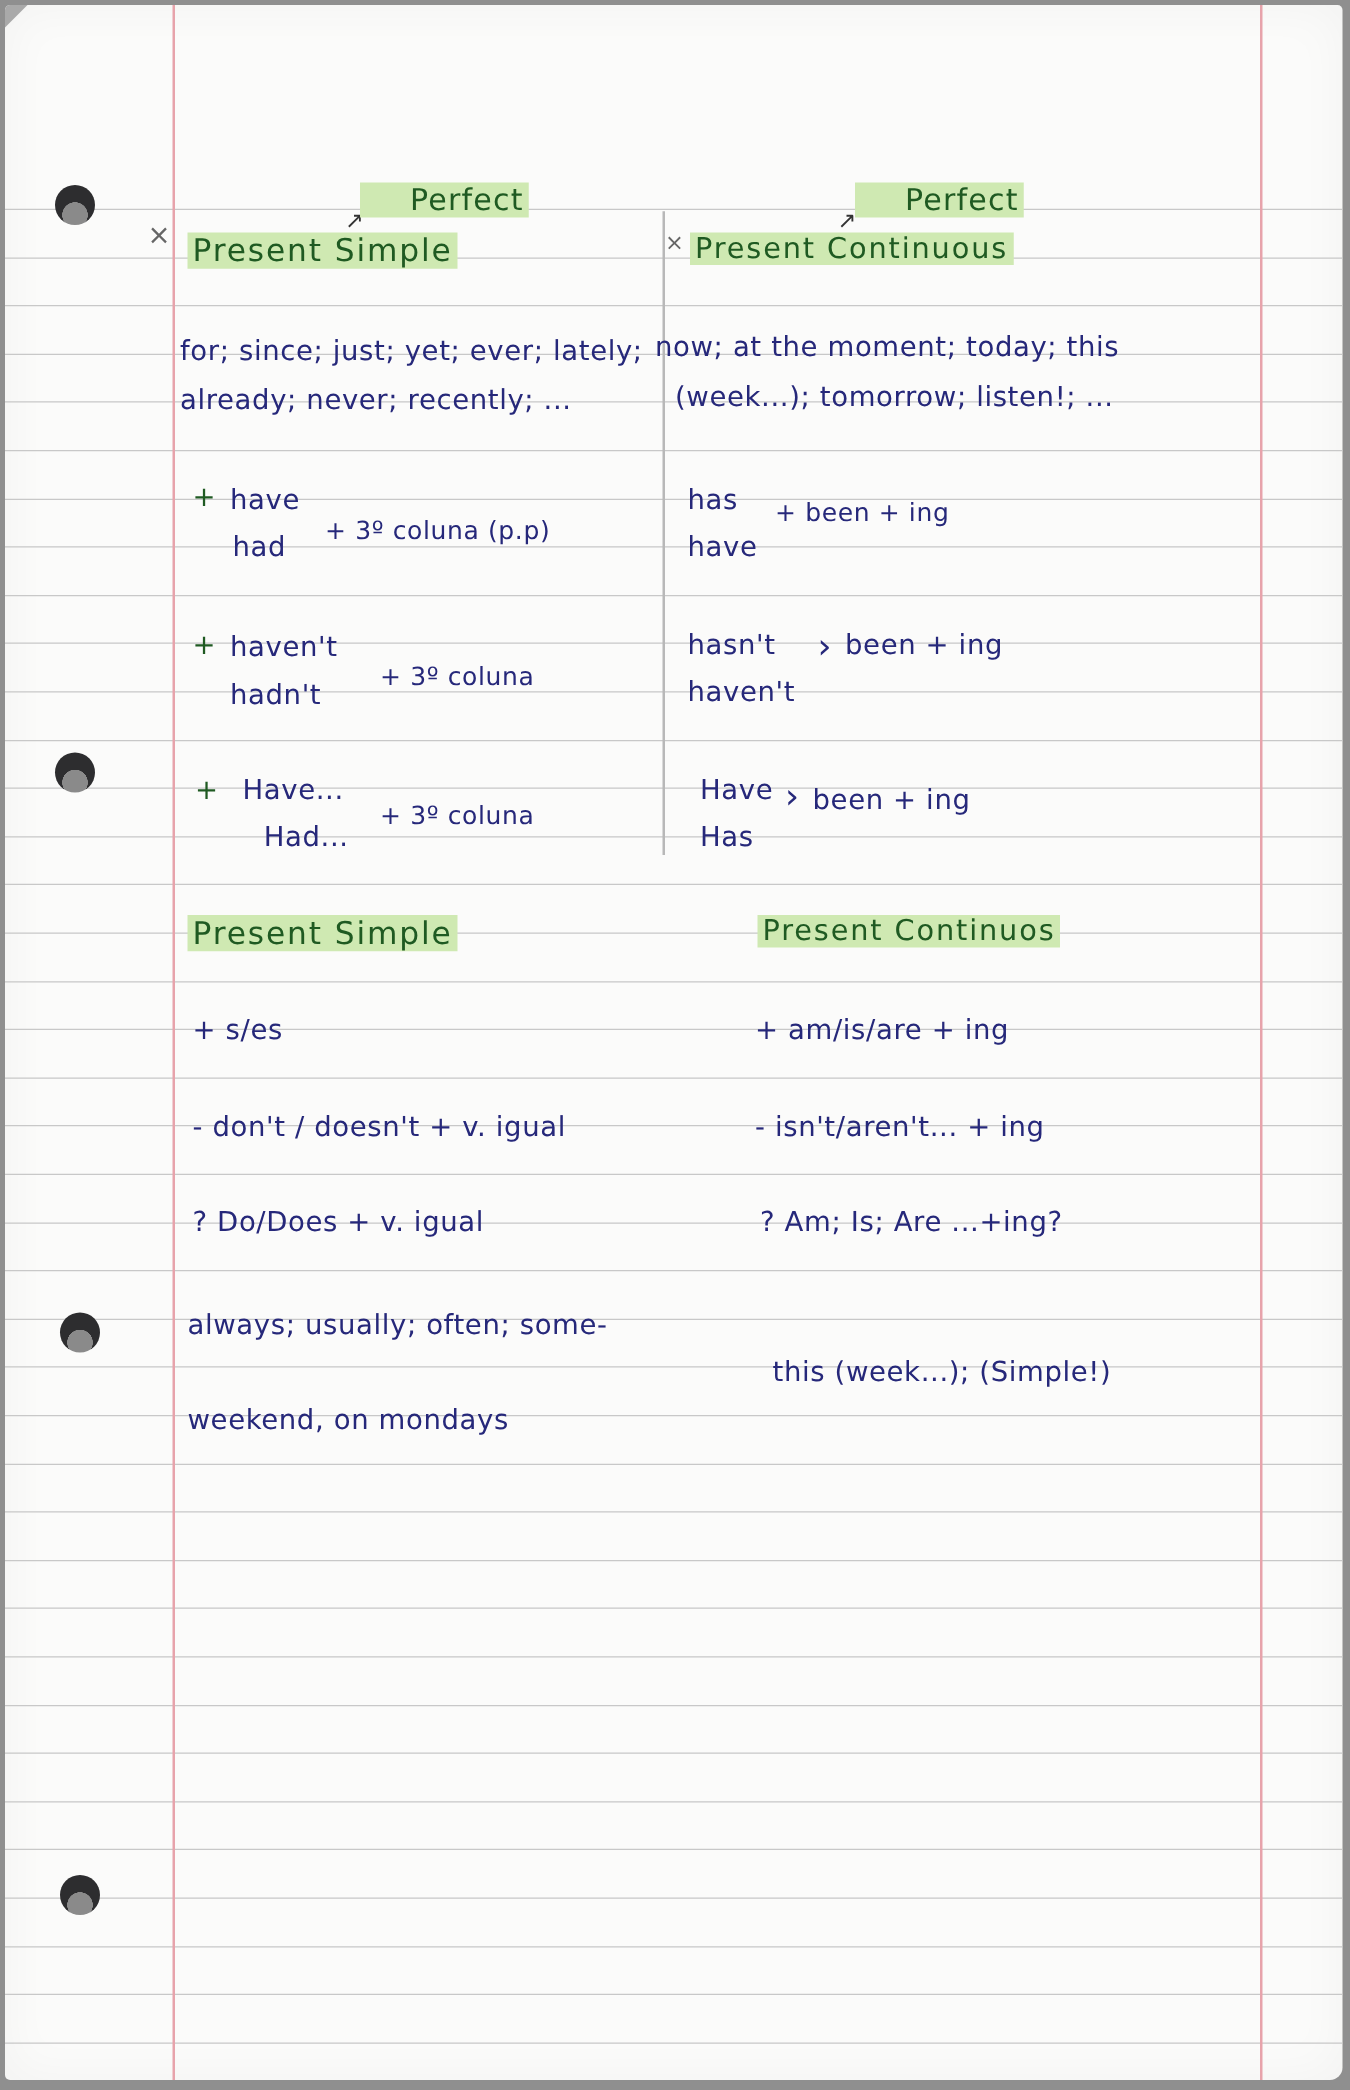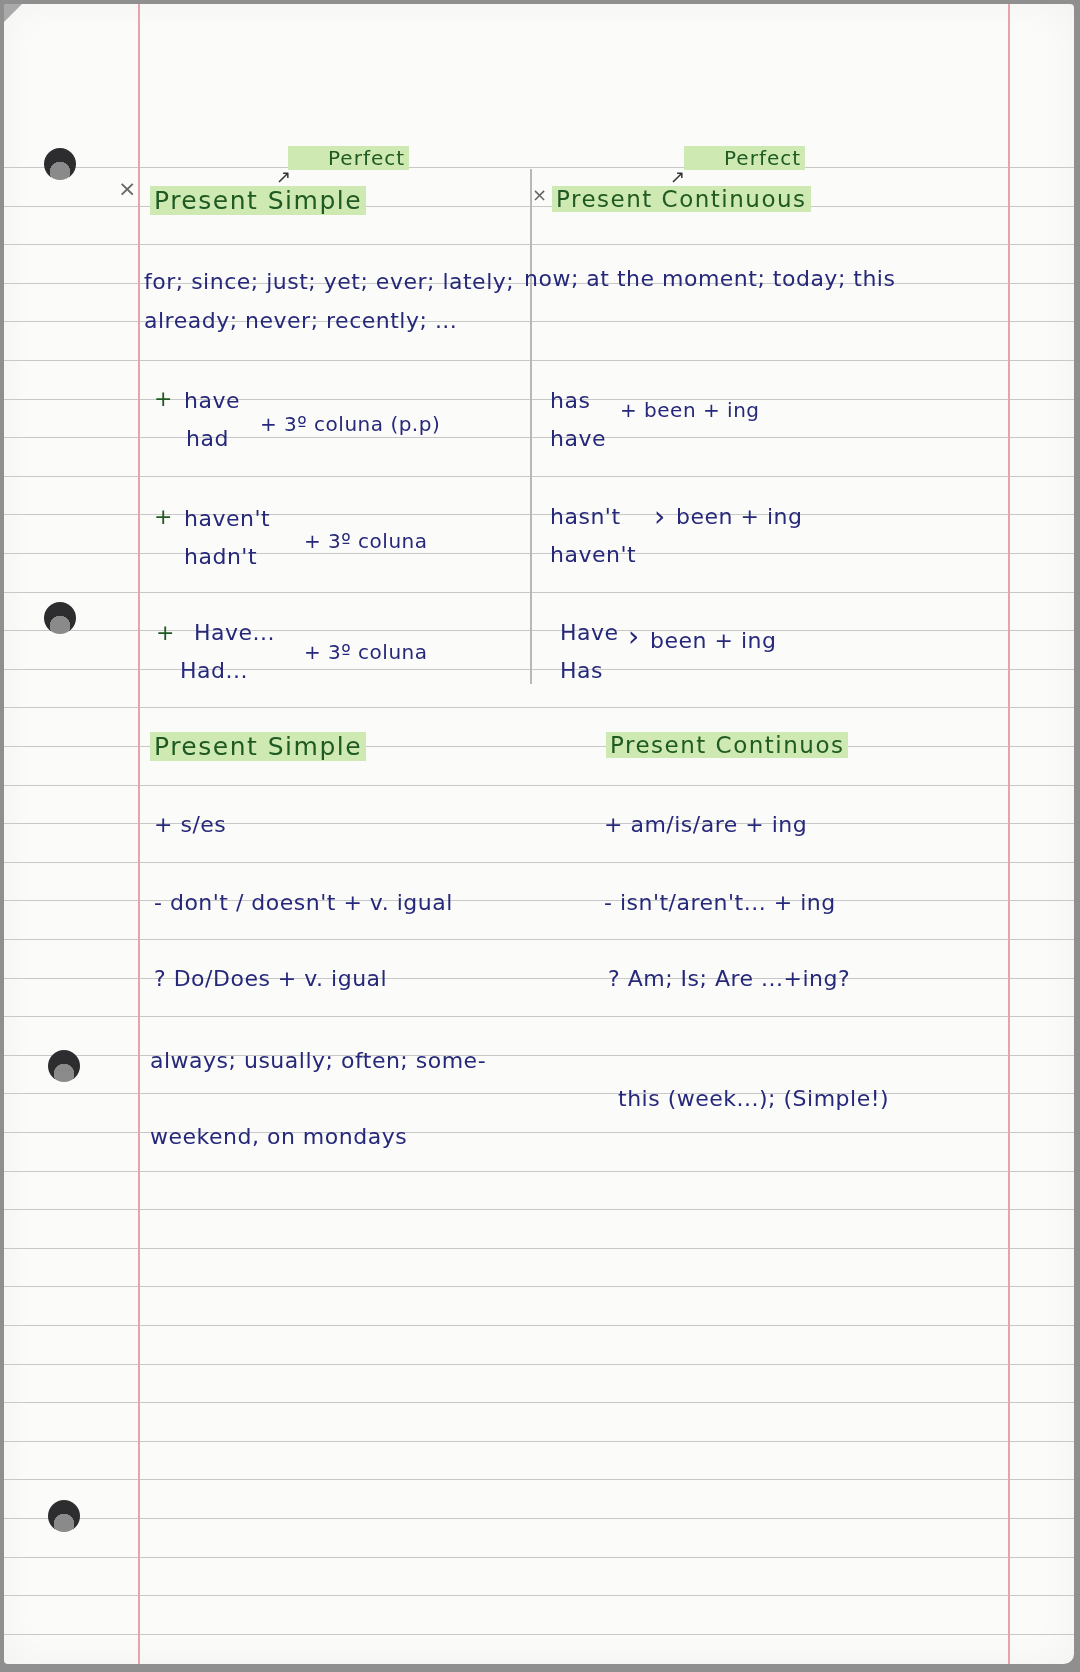--- a/index.html
+++ b/index.html
@@ -42,21 +42,21 @@
       color: #26287a;
       letter-spacing: 0.5px;
     }
     .green { color: #1f5a22; }
     .hl {
       background: #cfe9b2;
       padding: 0 4px;
     }
     .mark-x { color: #666; font-size: 22px; }
     .title { font-size: 25px; letter-spacing: 1.5px; }
-    .small-title { font-size: 20px; letter-spacing: 1px; padding-left: 40px; }
+    .small-title { font-size: 24px; letter-spacing: 1px; padding-left: 40px; }
     .txt { font-size: 22px; }
     .txt-sm { font-size: 20px; }
     .arrow { color: #333; font-size: 18px; }
     .brace { color: #26287a; font-size: 28px; }
   </style>
 </head>
 <body>
 
 <div class="page">
   <div class="corner-fold"></div>
@@ -126,29 +126,30 @@
   <span class="hw txt" style="left:182px;top:422px;text-align:center;">had</span>
   <span class="hw txt-sm" style="left:256px;top:408px;">+ 3º coluna (p.p)</span>
 
   <span class="hw txt green" style="left:150px;top:500px;">+</span>
   <span class="hw txt" style="left:180px;top:502px;">haven't</span>
   <span class="hw txt" style="left:180px;top:540px;">hadn't</span>
   <span class="hw txt-sm" style="left:300px;top:525px;">+ 3º coluna</span>
 
   <span class="hw txt green" style="left:152px;top:616px;">+</span>
   <span class="hw txt" style="left:190px;top:616px;">Have...</span>
-  <span class="hw txt" style="left:176px;top:654px;">Had...</span>
+  <span class="hw txt" style="left:207px;top:654px;">Had...</span>
   <span class="hw txt-sm" style="left:300px;top:636px;">+ 3º coluna</span>
 
   <span class="hw mark-x" style="left:528px;top:180px;font-size:18px;">×</span>
   <span class="hw arrow" style="left:666px;top:162px;">↗</span>
   <span class="hw small-title green hl" style="left:680px;top:142px;">Perfect</span>
   <span class="hw title green hl" style="left:548px;top:182px;font-size:23px;">Present Continuous</span>
 
   <span class="hw txt" style="left:520px;top:262px;">now; at the moment; today; this</span>
+  <span class="hw txt" style="left:536px;top:302px;">(week...); tomorrow; listen!; ...</span>
 
   <span class="hw txt" style="left:546px;top:384px;">has</span>
   <span class="hw txt" style="left:546px;top:422px;">have</span>
   <span class="hw txt-sm" style="left:616px;top:394px;">+ been + ing</span>
 
   <span class="hw txt" style="left:546px;top:500px;">hasn't</span>
   <span class="hw txt" style="left:546px;top:538px;">haven't</span>
   <span class="hw brace" style="left:650px;top:496px;">›</span>
   <span class="hw txt" style="left:672px;top:500px;">been + ing</span>
 

